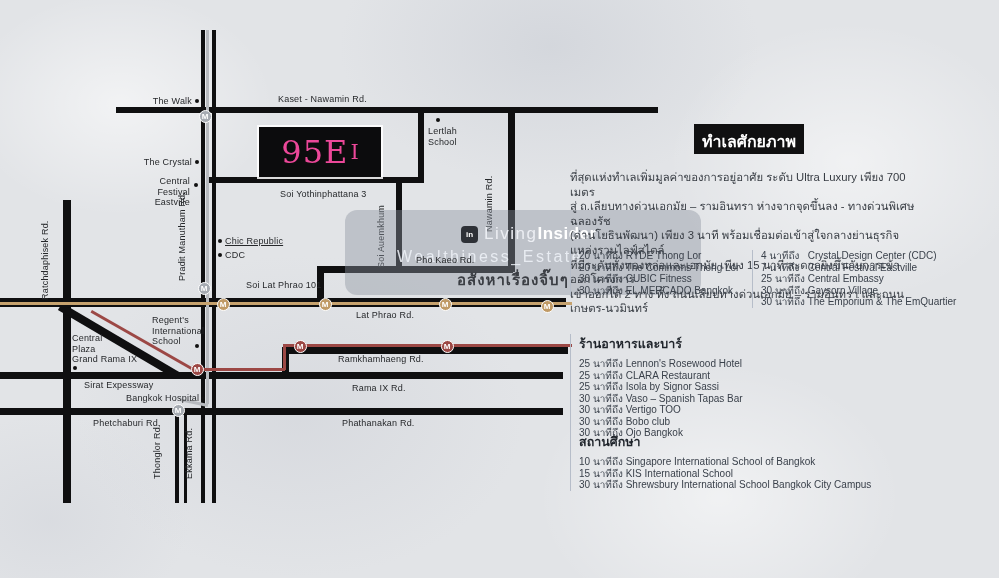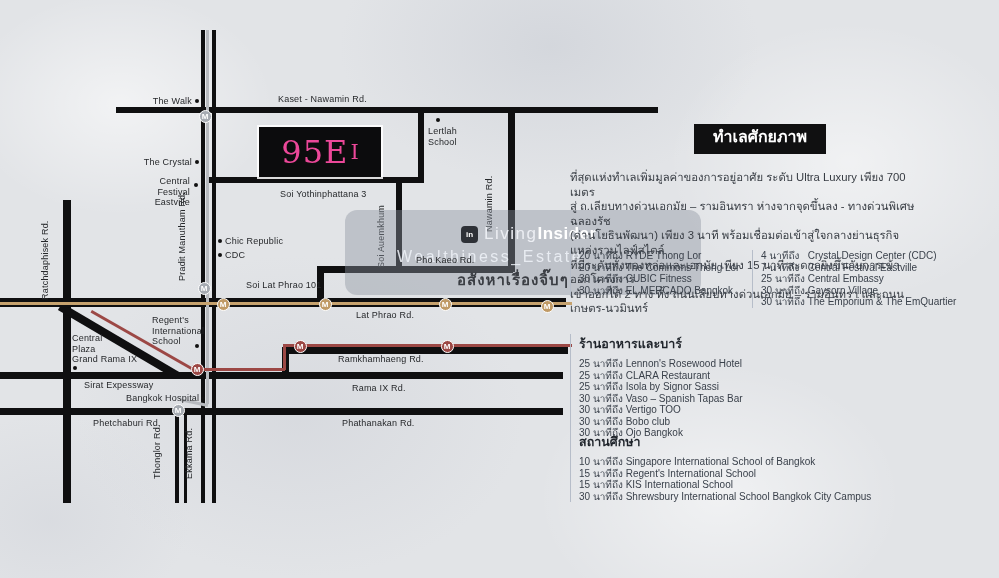--- a/index.html
+++ b/index.html
@@ -37,22 +37,22 @@
   .wm-brandrow{position:absolute;left:84px;top:14px;display:flex;align-items:center;padding-left:32px;}
   .wm-logo{width:17px;height:17px;border-radius:4px;background:#2e3137;color:#fff;
            font:bold 8px/17px "Liberation Sans",sans-serif;text-align:center;margin-right:6px;}
   .wm-living{font:300 17px "Liberation Sans",sans-serif;color:#eceef3;letter-spacing:1.5px;}
   .wm-insider{font:bold 17px "Liberation Sans",sans-serif;color:#fff;letter-spacing:.5px;}
   .wm-com{font:8px "Liberation Sans",sans-serif;color:#d4d7de;margin-left:2px;margin-top:6px;}
   .wm-handle{position:absolute;left:52px;top:38px;font:16px "Liberation Sans",sans-serif;
              color:rgba(238,241,247,.88);letter-spacing:2.5px;}
   .wm-slogan{position:absolute;left:112px;top:58px;font:bold 15px "Liberation Sans",sans-serif;
              color:rgba(35,38,44,.85);letter-spacing:1px;}
-  .hdr-box{position:absolute;left:694px;top:124px;width:132px;height:30px;background:#101011;z-index:8;
-           display:flex;align-items:flex-start;justify-content:center;color:#fff;
+  .hdr-box{position:absolute;left:694px;top:124px;width:110px;height:30px;background:#101011;z-index:8;
+           display:flex;align-items:flex-end;justify-content:center;color:#fff;
            font:bold 16px "Liberation Sans",sans-serif;}
   .para{position:absolute;left:570px;top:170px;width:345px;z-index:8;
         font:11.3px/14.6px "Liberation Sans",sans-serif;color:#363b42;}
   .sec{position:absolute;z-index:8;border-left:1px solid #b6bdc9;padding-left:8px;box-sizing:border-box;}
   .sec h3{margin:0 0 4px 0;font:bold 12.5px "Liberation Sans",sans-serif;color:#1f242b;}
   .sec .it{font:10px/11.5px "Liberation Sans",sans-serif;color:#3a414b;white-space:pre-wrap;}
 </style>
 </head>
 <body>
 
@@ -106,21 +106,21 @@
 Eastville</div>
 <div class="dot" style="left:194px;top:183px;"></div>
 <div class="dot" style="left:436px;top:118px;"></div>
 <div class="lbl" style="left:428px;top:126px;">Lertlah
 School</div>
 <div class="lbl" style="left:280px;top:189px;">Soi Yothinphattana 3</div>
 <div class="vlbl" style="left:387px;top:258px;">Soi Auemkhum</div>
 <div class="vlbl" style="left:495px;top:222px;">Nawamin Rd.</div>
 <div class="lbl" style="left:416px;top:255px;z-index:7;">Pho Kaeo Rd.</div>
 <div class="dot" style="left:218px;top:239px;"></div>
-<div class="lbl" style="left:225px;top:236px;">Chic Republic</div>
+<div class="lbl" style="left:225px;top:236px;text-decoration:underline;">Chic Republic</div>
 <div class="dot" style="left:218px;top:253px;"></div>
 <div class="lbl" style="left:225px;top:250px;">CDC</div>
 <div class="lbl" style="left:246px;top:280px;">Soi Lat Phrao 101</div>
 <div class="lbl" style="left:356px;top:310px;">Lat Phrao Rd.</div>
 <div class="lbl" style="left:338px;top:354px;">Ramkhamhaeng Rd.</div>
 <div class="lbl" style="left:352px;top:383px;">Rama IX Rd.</div>
 <div class="lbl" style="left:342px;top:418px;">Phathanakan Rd.</div>
 <div class="lbl" style="left:93px;top:418px;">Phetchaburi Rd.</div>
 <div class="lbl" style="left:84px;top:380px;">Sirat Expessway</div>
 <div class="lbl" style="left:126px;top:393px;">Bangkok Hospital</div>
@@ -183,16 +183,15 @@
   <div class="it">25 นาทีถึง Isola by Signor Sassi</div>
   <div class="it">30 นาทีถึง Vaso – Spanish Tapas Bar</div>
   <div class="it">30 นาทีถึง Vertigo TOO</div>
   <div class="it">30 นาทีถึง Bobo club</div>
   <div class="it">30 นาทีถึง Ojo Bangkok</div>
 </div>
 
 <div class="sec" style="left:570px;top:432px;width:330px;">
   <h3>สถานศึกษา</h3>
   <div class="it">10 นาทีถึง Singapore International School of Bangkok</div>
-  <div class="it">15 นาทีถึง Regent's International School</div>
   <div class="it">15 นาทีถึง KIS International School</div>
   <div class="it">30 นาทีถึง Shrewsbury International School Bangkok City Campus</div>
 </div>
 
 </body></html>

